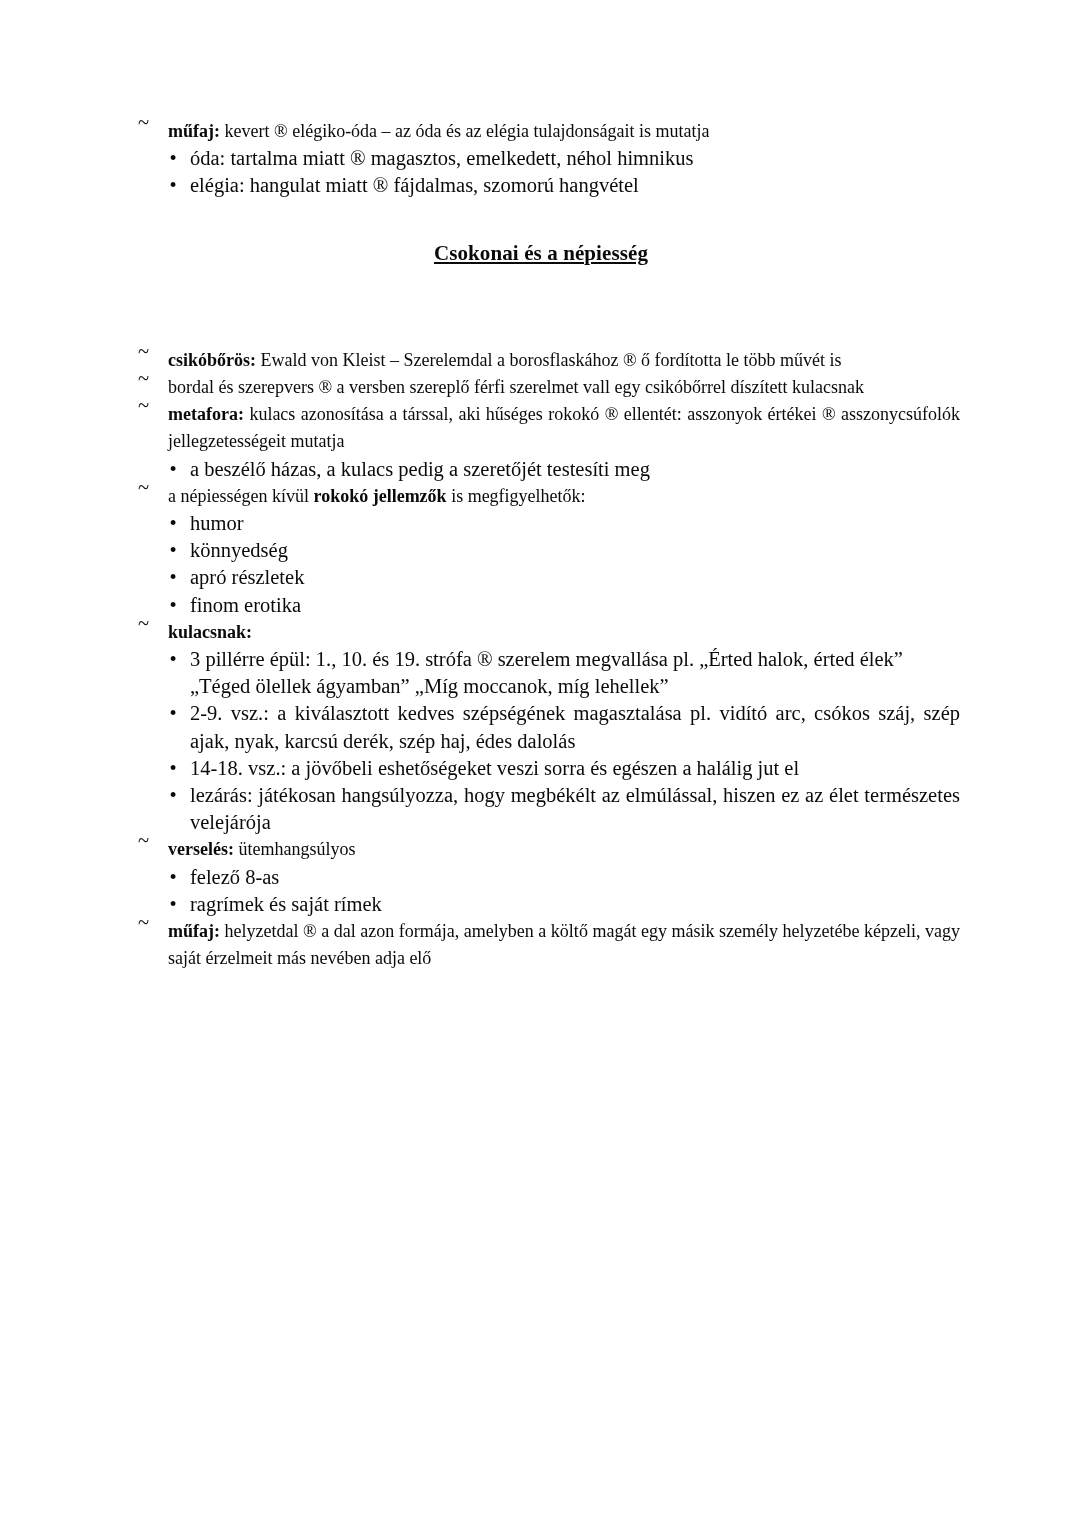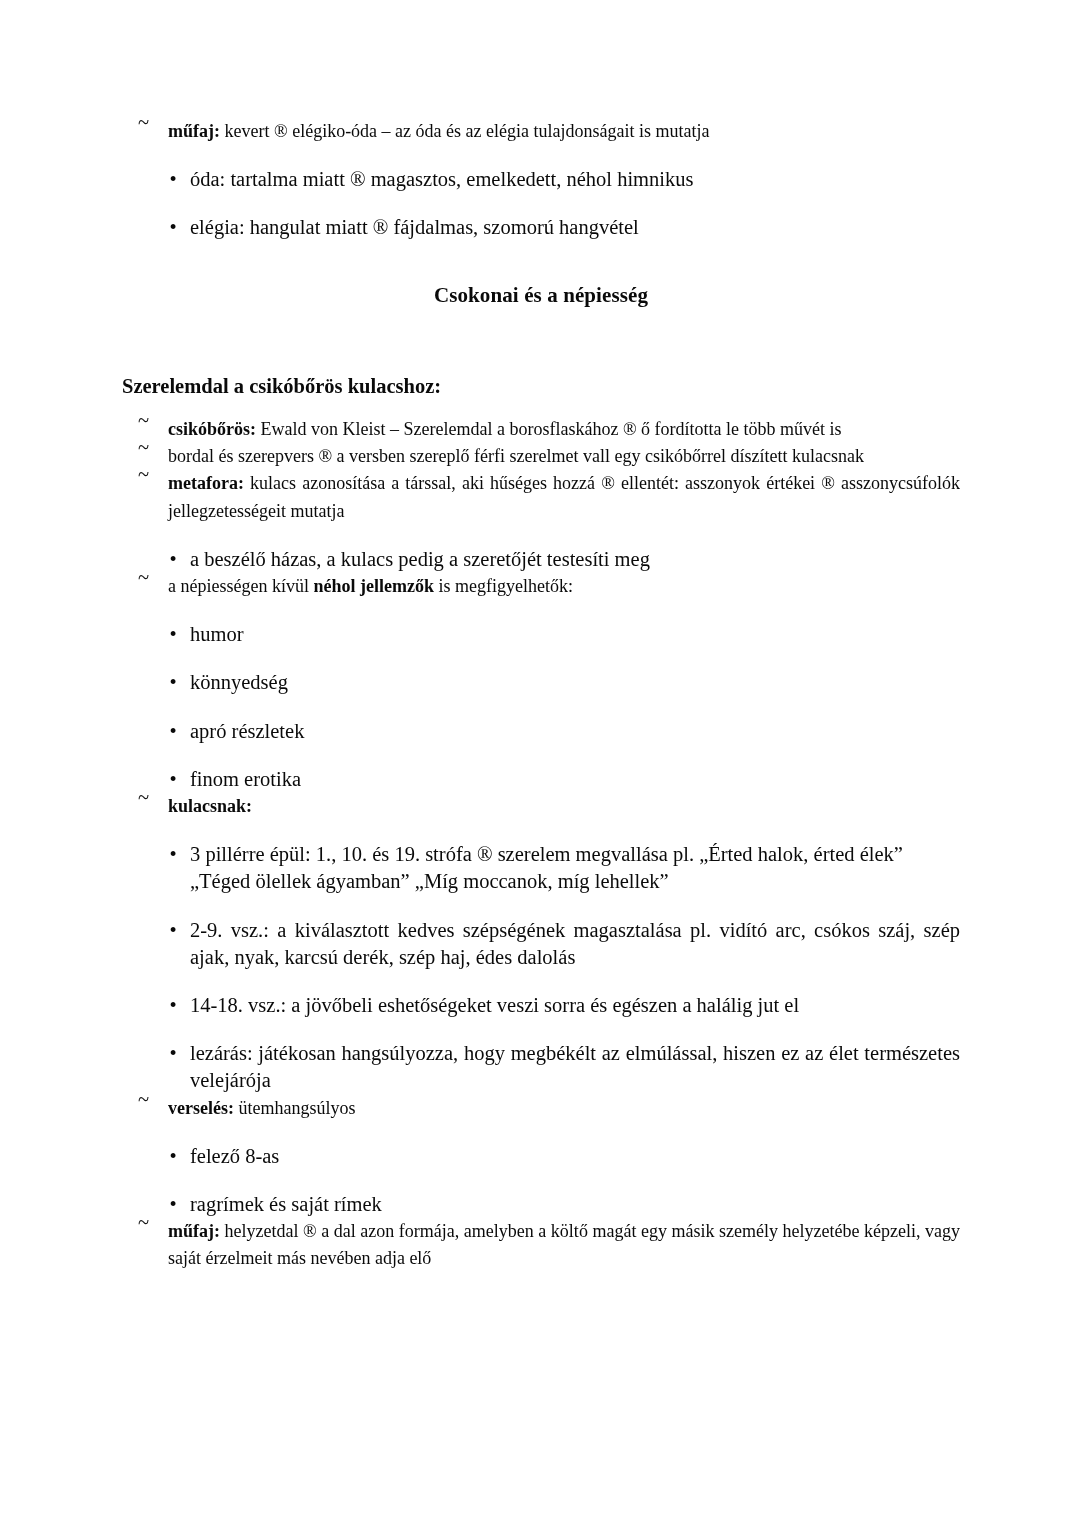--- a/index.html
+++ b/index.html
@@ -66,28 +66,29 @@
   .bullet-row.nojust { text-align: left; }
   .bullet-row > .dot {
     position: absolute;
     left: 46px;
     top: 0;
     width: 10px;
     text-align: center;
     font-size: 20.5px;
     line-height: 27.2px;
   }
-  .bullet-row > .btext { display: block; margin-top: 21px; }
+  .bullet-row > .btext { display: block; }
 
   
   .center-heading {
     text-align: center;
     font-weight: bold;
     font-size: 21px;
     line-height: 27.2px;
+    text-decoration: underline;
     letter-spacing: 0.1px;
   }
 
   
   .sub-heading {
     font-weight: bold;
     font-size: 20.5px;
     line-height: 27.2px;
     text-align: left;
   }
@@ -118,47 +119,46 @@
       <span class="btext">elégia: hangulat miatt ® fájdalmas, szomorú hangvétel</span>
     </div>
 
     <div class="sp-40"></div>
 
     <div class="center-heading">Csokonai és a népiesség</div>
 
     <div class="sp-40"></div>
     <div class="sp-24"></div>
 
-    <div class="sub-heading">Szerelemdal a csikóbőrös kulacshoz:</div>
 
     <div class="sp-16"></div>
 
     <div class="tilde-row line">
       <span class="tilde">~</span>
       <span class="body"><b>csikóbőrös:</b><span> Ewald von Kleist – Szerelemdal a borosflaskához ® ő fordította le több művét is</span></span>
     </div>
 
     <div class="tilde-row line">
       <span class="tilde">~</span>
       <span class="body">bordal és szerepvers ® a versben szereplő férfi szerelmet vall egy csikóbőrrel díszített kulacsnak</span>
     </div>
 
     <div class="tilde-row line">
       <span class="tilde">~</span>
-      <span class="body"><b>metafora:</b><span> kulacs azonosítása a társsal, aki hűséges hozzá ® ellentét: asszonyok értékei ® asszonycsúfolók jellegzetességeit mutatja</span></span>
+      <span class="body"><b>metafora:</b><span> kulacs azonosítása a társsal, aki hűséges rokokó ® ellentét: asszonyok értékei ® asszonycsúfolók jellegzetességeit mutatja</span></span>
     </div>
 
     <div class="bullet-row nojust">
       <span class="dot">•</span>
       <span class="btext">a beszélő házas, a kulacs pedig a szeretőjét testesíti meg</span>
     </div>
 
     <div class="tilde-row line">
       <span class="tilde">~</span>
-      <span class="body nojust"><span>a népiességen kívül </span><b>néhol jellemzők</b><span> is megfigyelhetők:</span></span>
+      <span class="body nojust"><span>a népiességen kívül </span><b>rokokó jellemzők</b><span> is megfigyelhetők:</span></span>
     </div>
 
     <div class="bullet-row nojust">
       <span class="dot">•</span>
       <span class="btext">humor</span>
     </div>
     <div class="bullet-row nojust">
       <span class="dot">•</span>
       <span class="btext">könnyedség</span>
     </div>

